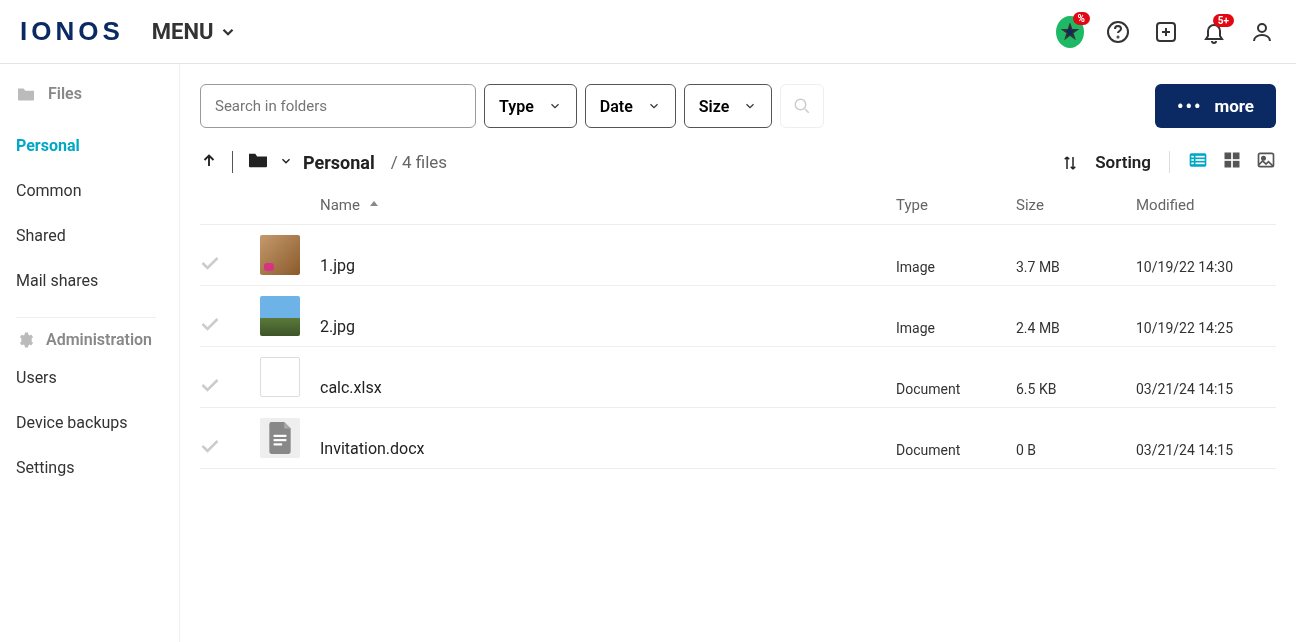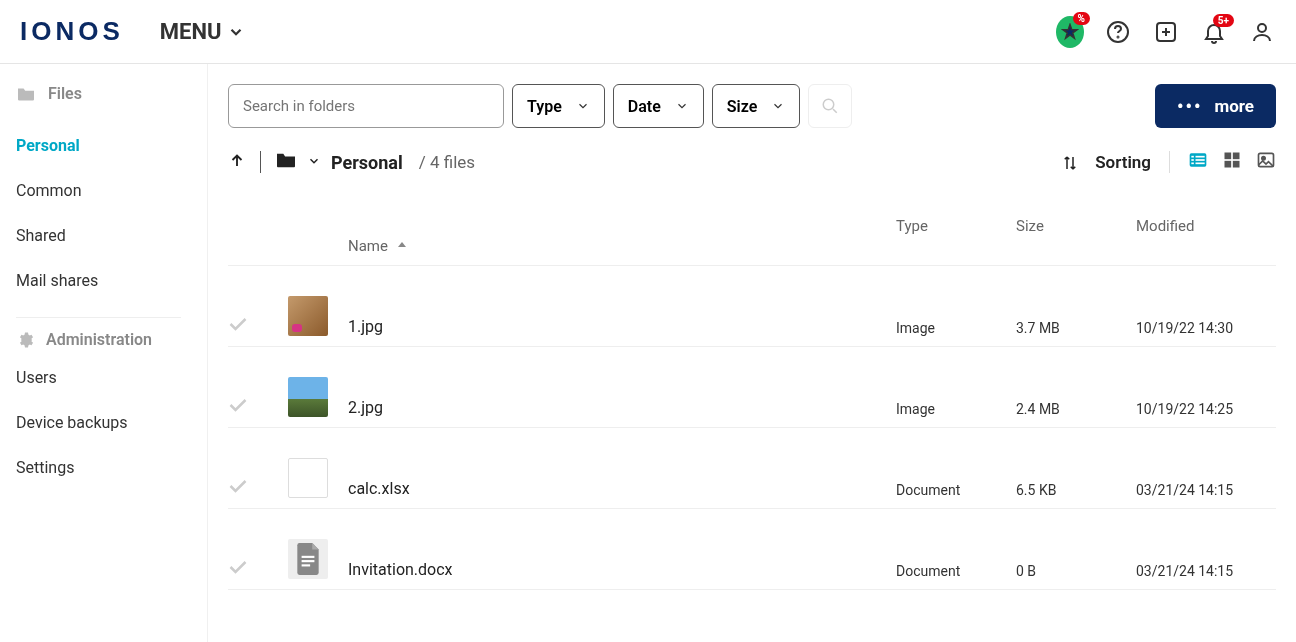--- a/index.html
+++ b/index.html
@@ -1,33 +1,33 @@
 <!DOCTYPE html>
 <html><head>
 <meta charset="utf-8">
 <style>
 * { margin: 0; padding: 0; box-sizing: border-box; font-family: -apple-system, BlinkMacSystemFont, "Segoe UI", Roboto, Arial, sans-serif; }
 body { background: #fff; color: #222; width: 1296px; height: 642px; overflow: hidden; }
 
 .topbar { height: 64px; display: flex; align-items: center; padding: 0 20px; border-bottom: 1px solid #e5e5e5; justify-content: space-between; }
-.topbar-left { display: flex; align-items: center; gap: 36px; }
+.topbar-left { display: flex; align-items: center; gap: 28px; }
 .logo { font-weight: 900; font-size: 26px; letter-spacing: 4px; color: #0b2a63; font-family: Arial, sans-serif; }
 .menu-btn { display: flex; align-items: center; gap: 6px; font-size: 22px; font-weight: 700; color: #333; cursor: pointer; }
 .menu-btn svg { width: 18px; height: 18px; }
 
 .topbar-right { display: flex; align-items: center; gap: 20px; }
 .top-icon { position: relative; width: 28px; height: 28px; display: flex; align-items: center; justify-content: center; cursor: pointer; }
 .top-icon svg { width: 24px; height: 24px; stroke: #333; fill: none; stroke-width: 2; }
 .promo-circle { width: 32px; height: 32px; border-radius: 50%; background: #1fb866; display: flex; align-items: center; justify-content: center; position: relative; }
 .promo-circle svg { fill: #0b2a63; width: 18px; height: 18px; }
 .badge-red { position: absolute; top: -4px; right: -6px; background: #e30613; color: #fff; font-size: 10px; padding: 1px 5px; border-radius: 8px; font-weight: 700; }
 
 .layout { display: flex; height: calc(642px - 64px); }
 
-.sidebar { width: 208px; padding: 20px 8px 0 16px; border-right: 1px solid #f0f0f0; }
+.sidebar { width: 180px; padding: 20px 8px 0 16px; border-right: 1px solid #f0f0f0; }
 .side-header { display: flex; align-items: center; gap: 12px; margin-bottom: 20px; color: #888; font-weight: 600; }
 .side-header svg { width: 20px; height: 16px; fill: #bbb; }
 .side-list { list-style: none; display: flex; flex-direction: column; gap: 0; }
 .side-item { padding: 13px 0; font-size: 16px; color: #333; cursor: pointer; }
 .side-item.active { color: #00a8c6; font-weight: 700; }
 .side-sep { border: none; border-top: 1px solid #eee; margin: 14px 0 12px 0; width: 90%; }
 .side-admin-header { display: flex; align-items: center; gap: 12px; color: #888; font-weight: 600; margin-bottom: 6px; }
 .side-admin-header svg { width: 18px; height: 18px; fill: #bbb; }
 
 .main { flex: 1; padding: 20px 20px 0 20px; }
@@ -54,21 +54,21 @@
 .sorting svg { width: 18px; height: 18px; }
 .view-divider { width: 1px; height: 22px; background: #ddd; }
 .view-icons { display: flex; gap: 14px; }
 .view-ic { cursor: pointer; }
 .view-ic svg { width: 20px; height: 20px; }
 .view-ic.active svg { fill: #00a8c6; }
 
 .table-header { display: flex; align-items: center; padding: 14px 0 10px 0; color: #666; font-size: 15px; border-bottom: 1px solid #eee; margin-top: 8px; }
 .col-check { width: 60px; }
 .col-thumb { width: 60px; }
-.col-name { flex: 1; display: flex; align-items: center; gap: 8px; cursor: pointer; margin-top: 41px; }
+.col-name { flex: 1; display: flex; align-items: center; gap: 8px; cursor: pointer; }
 .col-name.header-name { color: #666; }
 .sort-arrow svg { width: 12px; height: 12px; fill: #888; }
 .col-type { width: 120px; }
 .col-size { width: 120px; }
 .col-mod { width: 140px; }
 
 .row { display: flex; align-items: flex-end; padding: 10px 0; border-bottom: 1px solid #eee; }
 .check-ic svg { width: 20px; height: 16px; stroke: #ccc; fill: none; stroke-width: 3; }
 .thumb { width: 40px; height: 40px; background: #eee; border-radius: 2px; display: flex; align-items: center; justify-content: center; overflow: hidden; }
 .thumb.bear { background: linear-gradient(135deg,#c49a6c 0%, #8b5a2b 100%); position:relative; }

